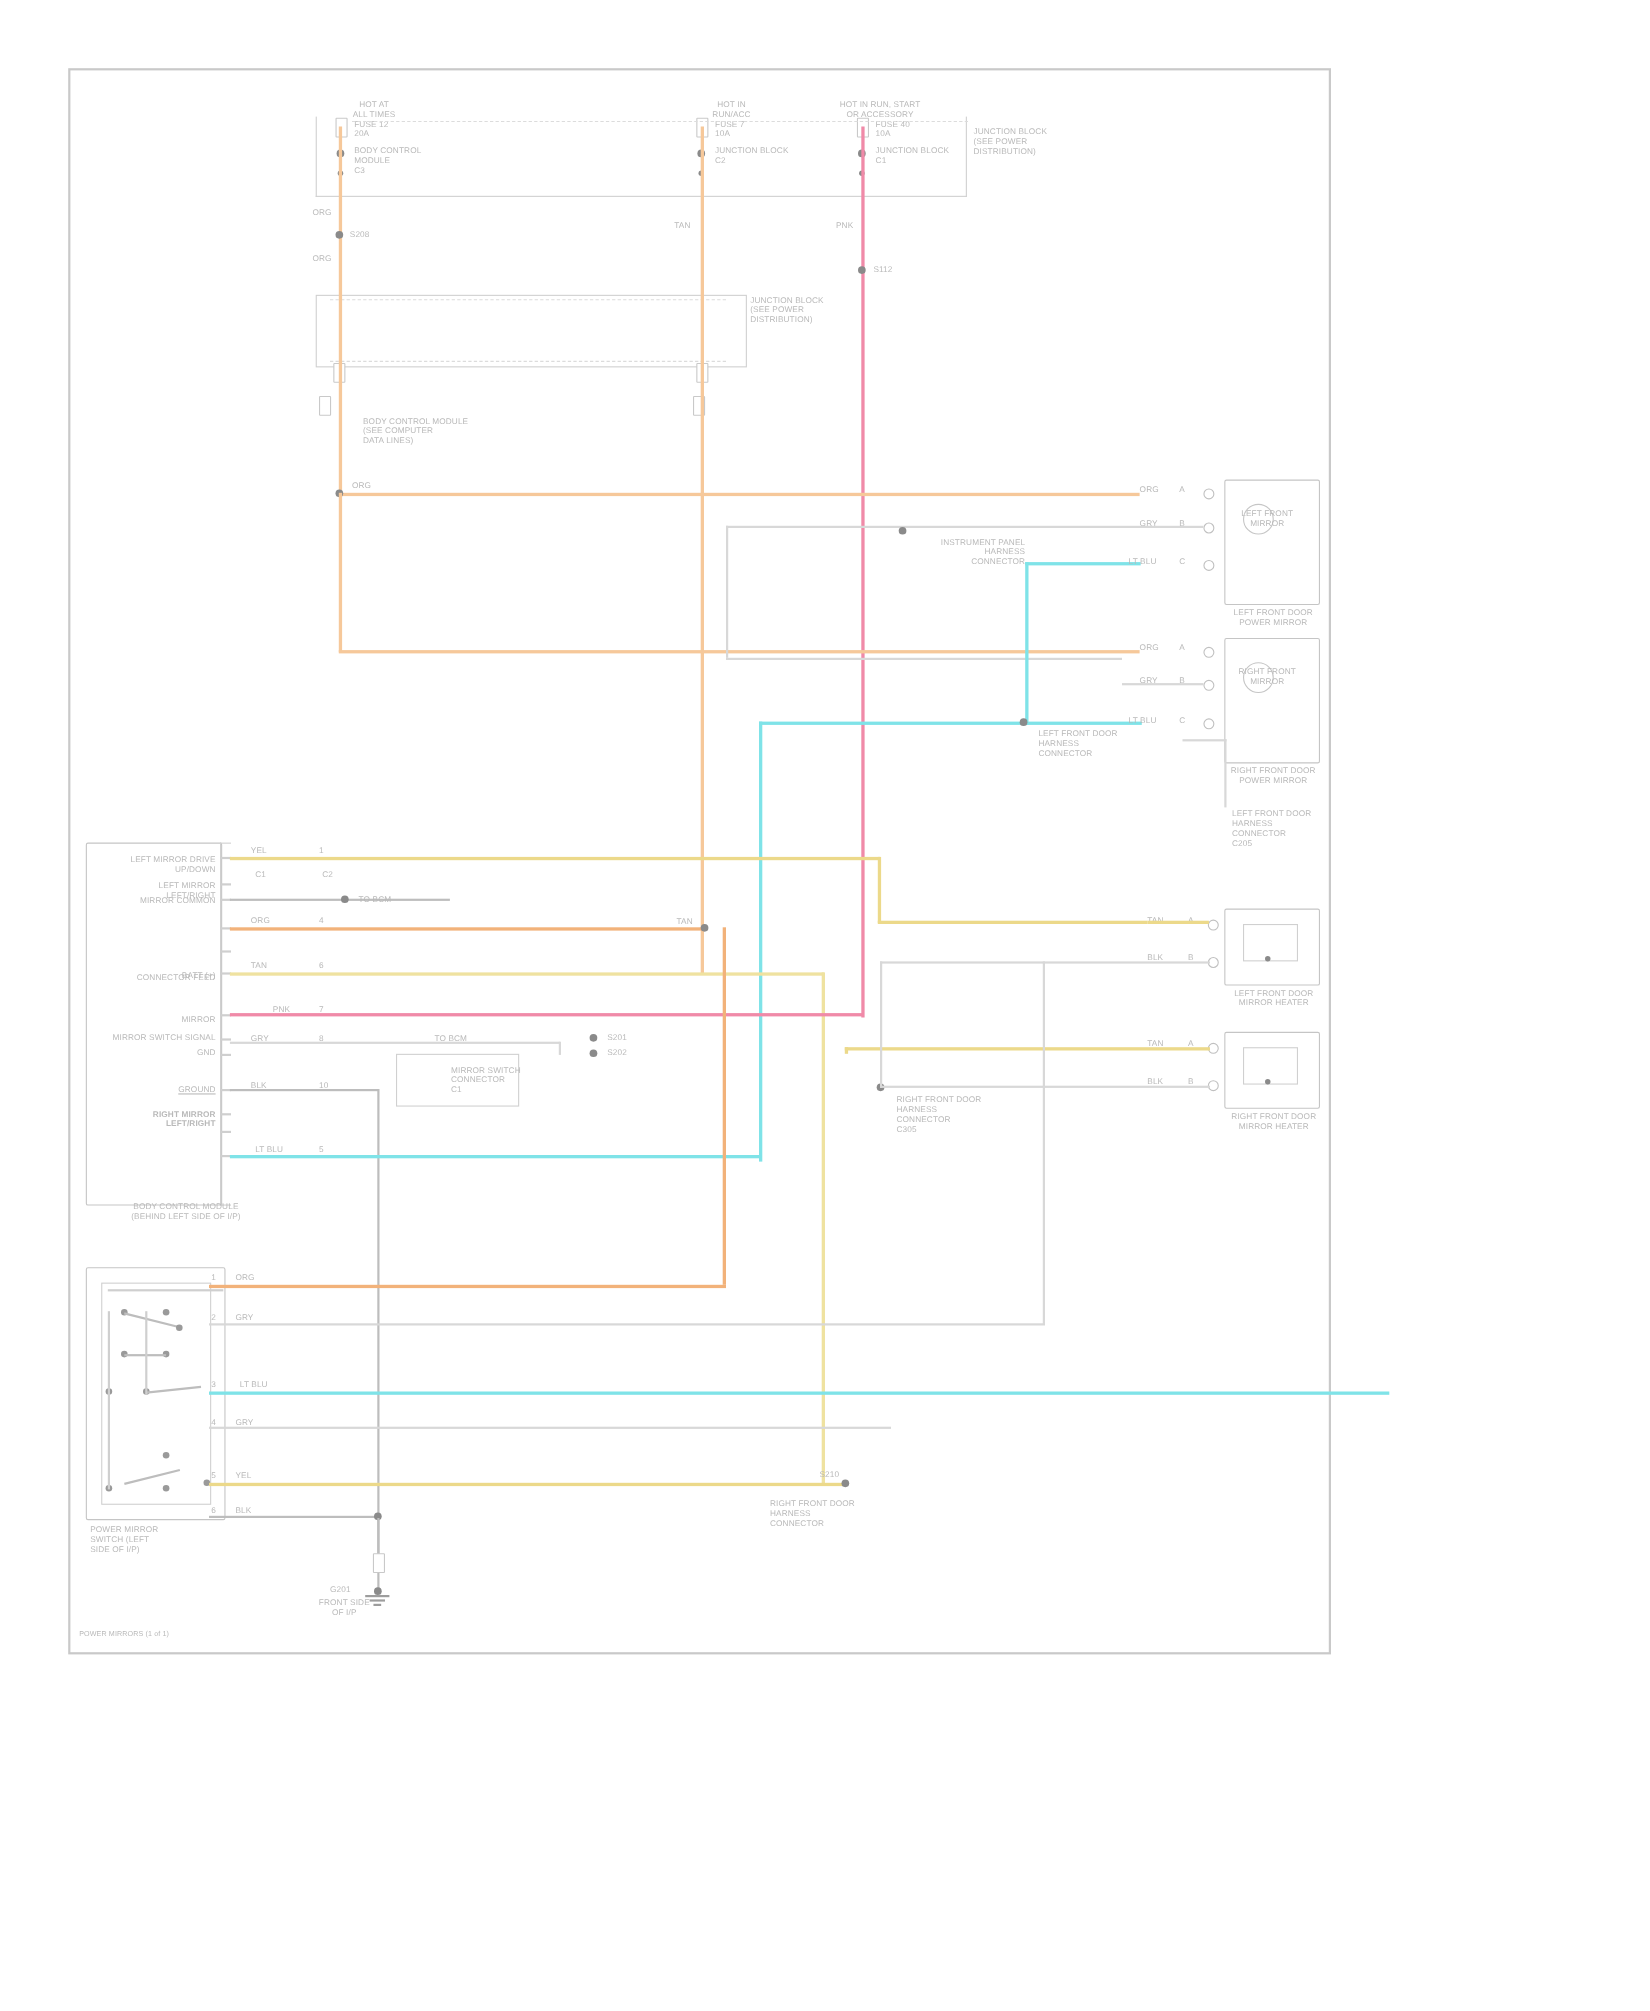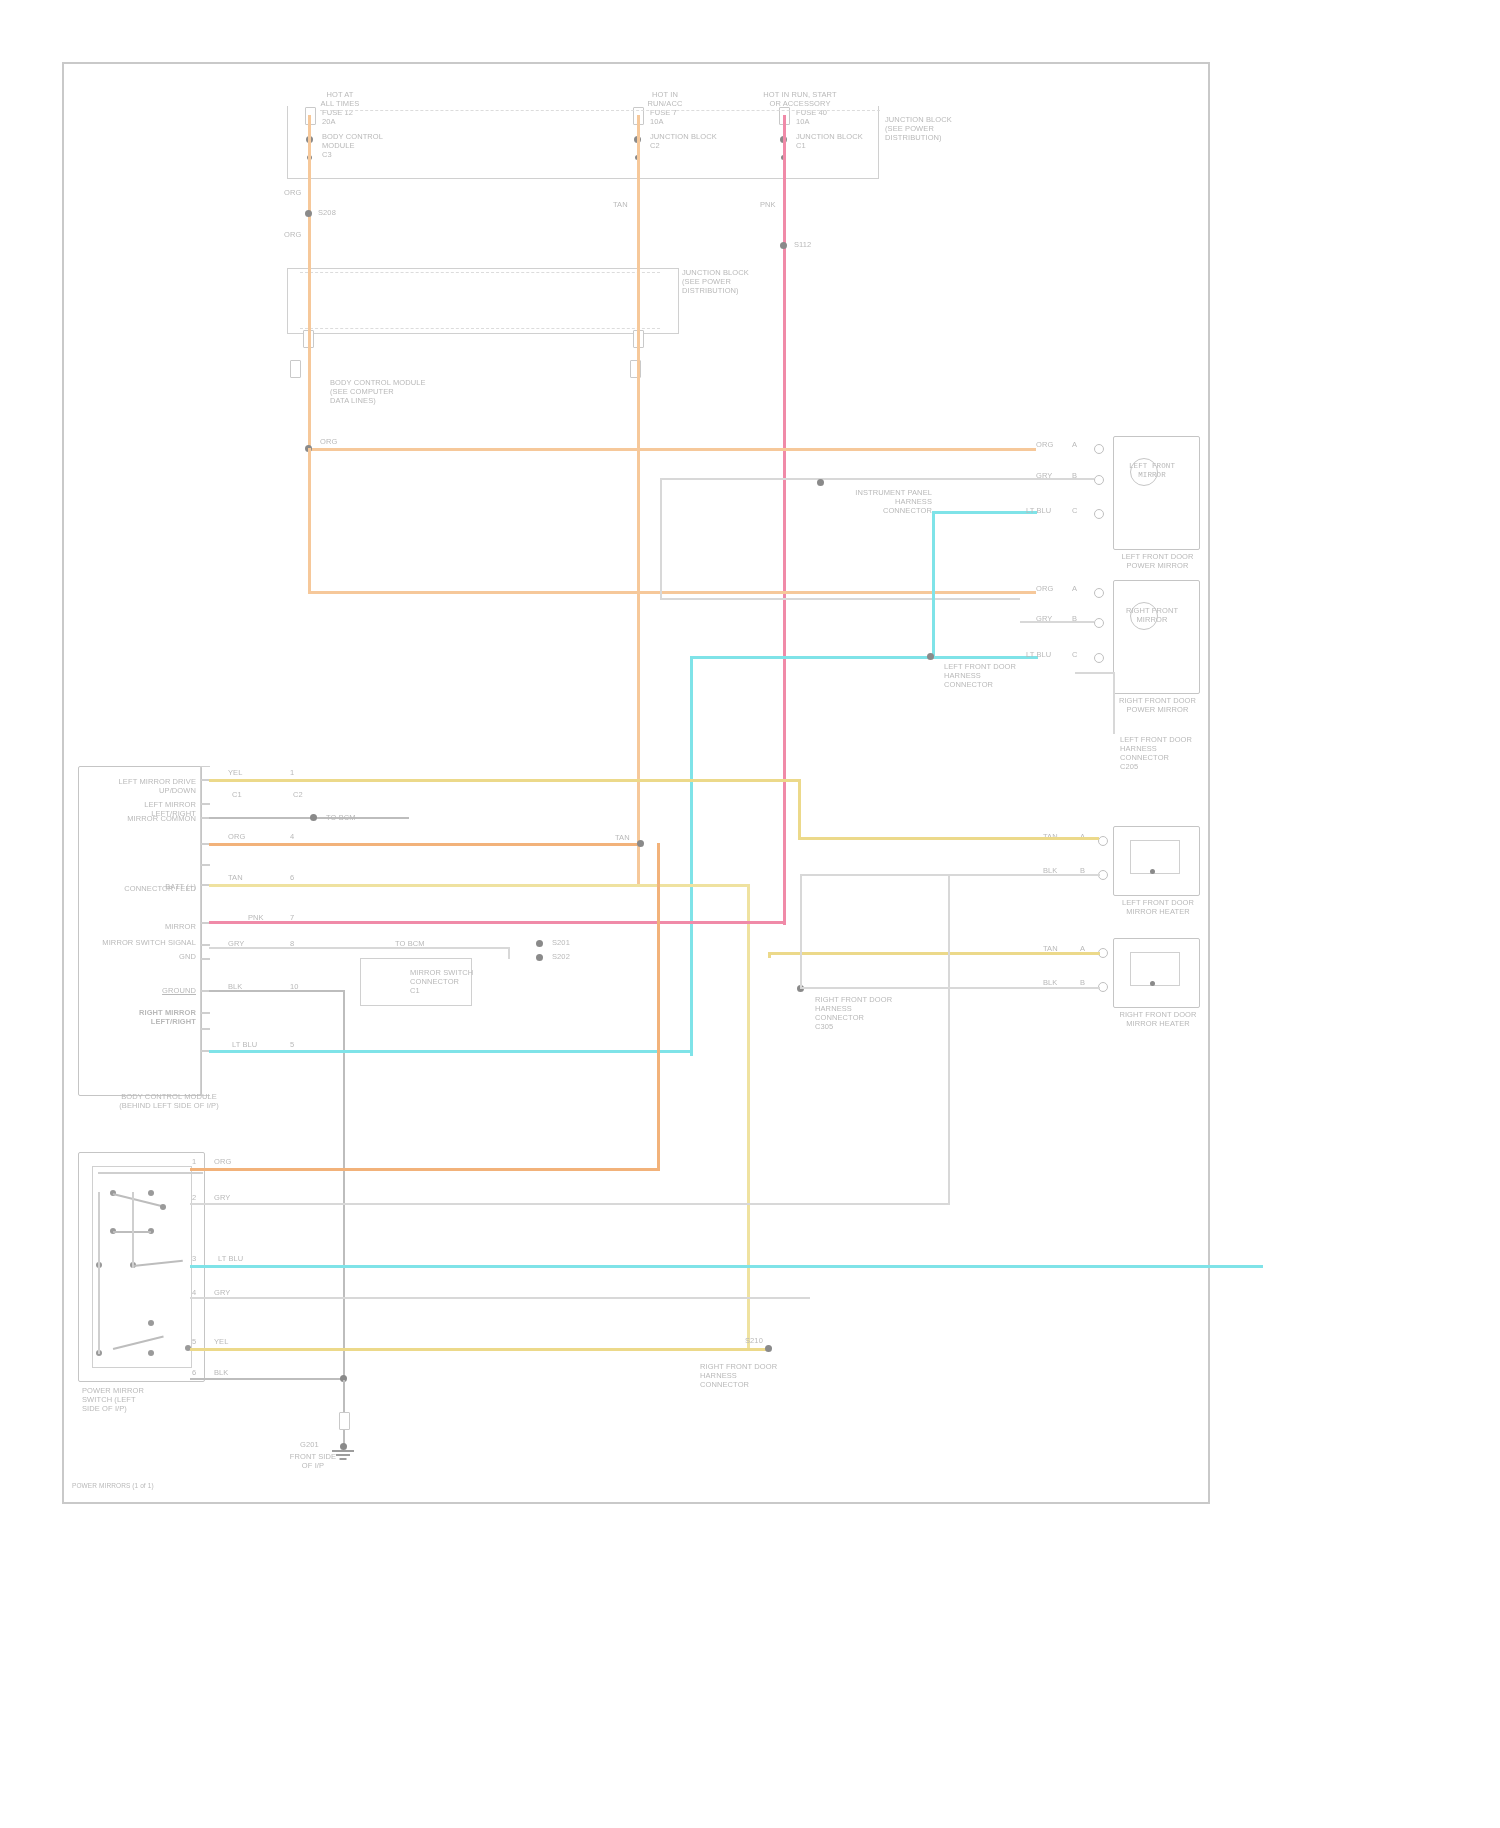--- a/index.html
+++ b/index.html
@@ -171,21 +171,21 @@
     <div class="lbl" style="left:1036px;top:471px;">GRY</div>
     <div class="lbl" style="left:1072px;top:471px;">B</div>
     <div class="conn-pin" style="left:1094px;top:475px;"></div>
     <div class="w wire-thin c-gry" style="left:1020px;top:478px;width:74px;"></div>
 
     <div class="lbl" style="left:1026px;top:506px;">LT BLU</div>
     <div class="lbl" style="left:1072px;top:506px;">C</div>
     <div class="conn-pin" style="left:1094px;top:509px;"></div>
 
     <div class="motor" style="left:1130px;top:458px;"></div>
-    <div class="lbl c" style="left:1122px;top:462px;width:60px;font-family:Liberation Mono, monospace;">LEFT FRONT
+    <div class="lbl c" style="left:1122px;top:462px;width:60px;">LEFT FRONT
 MIRROR</div>
     <div class="lbl c" style="left:1110px;top:552px;width:95px;">LEFT FRONT DOOR
 POWER MIRROR</div>
   </div>
 
   <div>
     <div class="box" style="left:1113px;top:580px;width:85px;height:112px;"></div>
     <div class="lbl" style="left:1036px;top:584px;">ORG</div>
     <div class="lbl" style="left:1072px;top:584px;">A</div>
     <div class="conn-pin" style="left:1094px;top:588px;"></div>

